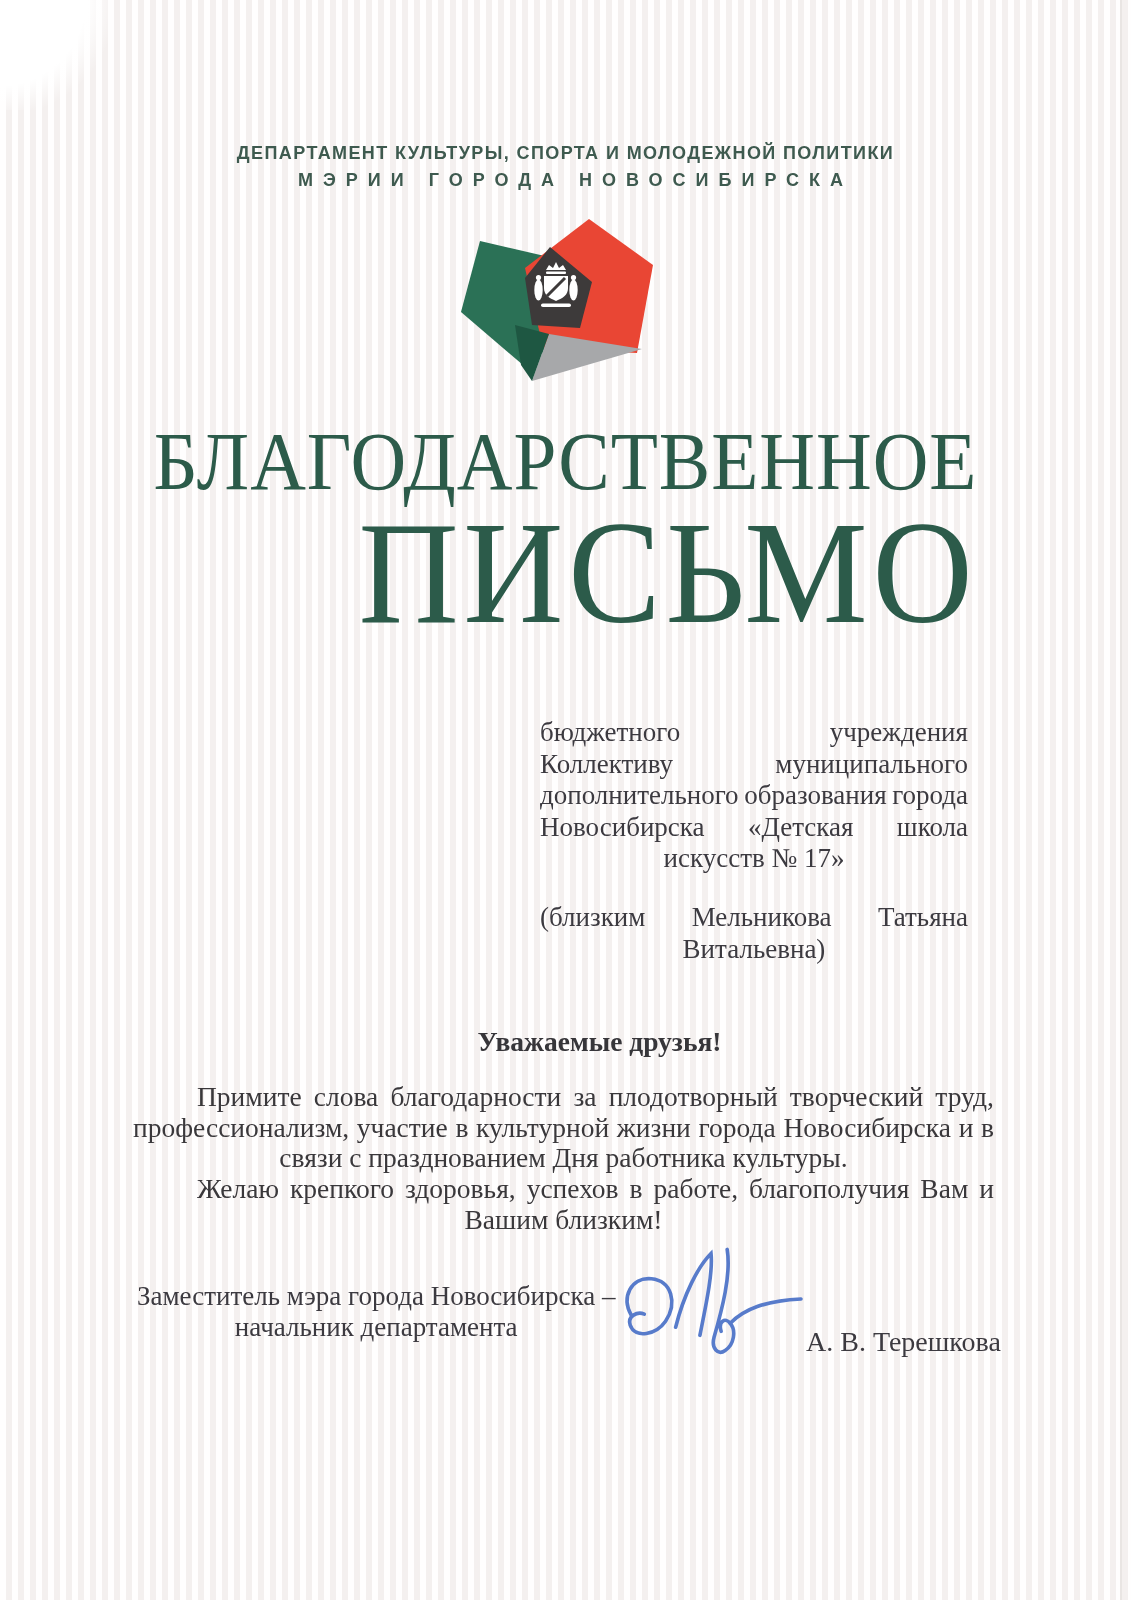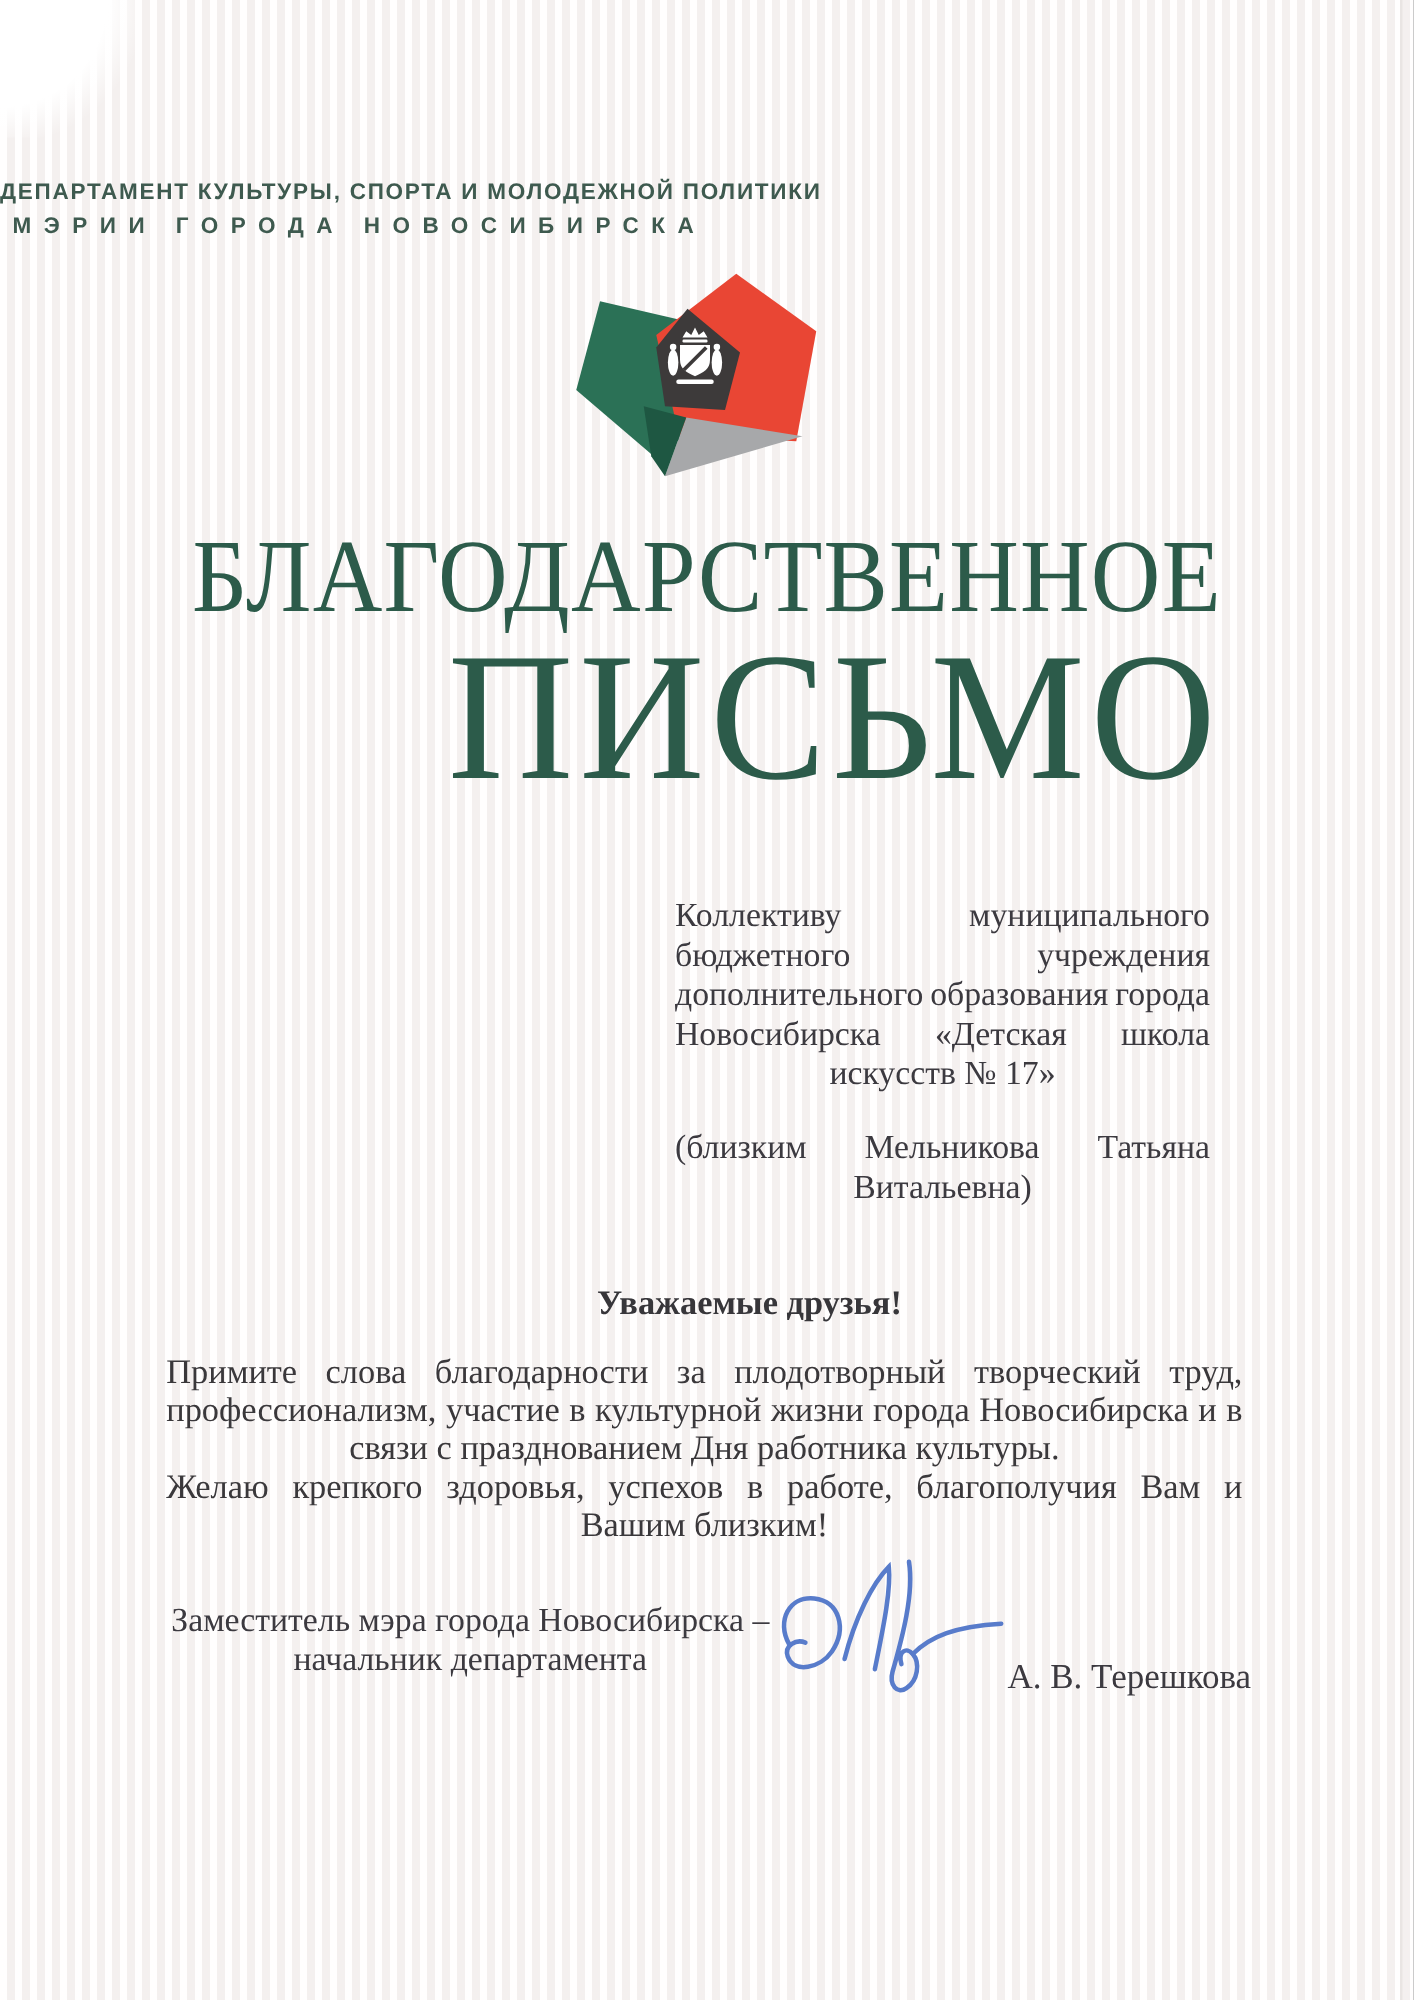--- a/index.html
+++ b/index.html
@@ -13,41 +13,41 @@
         #f4f0ef 6px, #f4f0ef 12px);
     font-family:"Liberation Serif","DejaVu Serif",serif;
     color:#3a383b;
     overflow:hidden;
   }
   .edge-line{position:absolute;top:0;bottom:0;right:9px;width:2px;background:#e9e5e3;}
   .corner-fade{position:absolute;left:0;top:0;width:110px;height:110px;
     background:radial-gradient(circle at 0 0,#ffffff 0 55%,rgba(255,255,255,0) 75%);}
 
   
-  .hdr{position:absolute;left:0;width:1131px;
+  .hdr{position:absolute;left:0;width:1131px;text-align:center;
     font-family:"Liberation Sans","DejaVu Sans",sans-serif;font-weight:bold;color:#3e5a4f;}
   .hdr1{top:143px;font-size:18px;letter-spacing:1.4px;}
   .hdr2{top:170px;font-size:18px;letter-spacing:10px;padding-left:10px;}
 
   
   .logo{position:absolute;left:459px;top:218px;width:200px;height:172px;}
 
   
   .title{position:absolute;left:0;width:1131px;text-align:center;color:#2c5b4a;line-height:1;}
   .title1{top:420px;font-size:83px;transform:scaleX(0.93);transform-origin:50% 50%;letter-spacing:1px;}
   .title2{top:500px;font-size:146px;letter-spacing:5px;transform:scaleX(0.95);transform-origin:50% 50%;padding-left:105px;}
 
   
   .recip{position:absolute;left:540px;width:428px;font-size:27px;line-height:31.5px;color:#3c3a40;}
   .recip-block1{top:717px;}
   .recip-block2{top:902px;}
 
   .jline{display:flex;justify-content:space-between;white-space:nowrap;}
   .lline{text-align:center;white-space:nowrap;}
-  .indent{}
+  .indent{padding-left:64px;}
 
   
   .salut{position:absolute;left:133px;top:1026px;width:861px;text-align:center;
     padding-left:36px;font-size:27.5px;font-weight:bold;color:#37363a;}
 
   
   .body-text{position:absolute;left:133px;top:1082px;width:861px;
     font-size:27.5px;line-height:30.7px;color:#3a383b;}
 
   
@@ -87,26 +87,26 @@
       <rect x="82" y="85.5" width="30" height="3.6" rx="1.8"></rect>
       <line x1="88" y1="78" x2="106" y2="60" stroke="#3d3a3a" stroke-width="3"></line>
     </g>
   </svg>
 
   <div class="title title1">БЛАГОДАРСТВЕННОЕ</div>
   <div class="title title2">ПИСЬМО</div>
 
   <div class="recip recip-block1">
     <div class="jline">
+        <span>бюджетного</span>
+        <span>учреждения</span>
+      </div>
+    <div class="jline">
         <span>Коллективу</span>
         <span>муниципального</span>
-      </div>
-    <div class="jline">
-        <span>бюджетного</span>
-        <span>учреждения</span>
       </div>
     <div class="jline">
         <span>дополнительного</span>
         <span>образования</span>
         <span>города</span>
       </div>
     <div class="jline">
         <span>Новосибирска</span>
         <span>«Детская</span>
         <span>школа</span>

